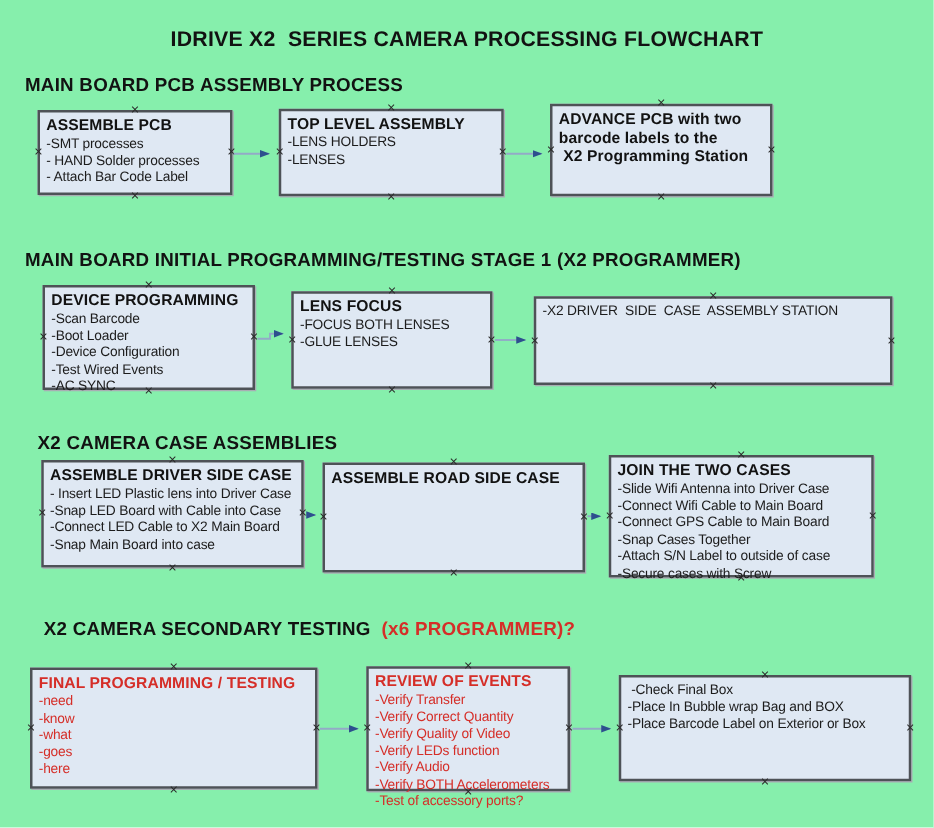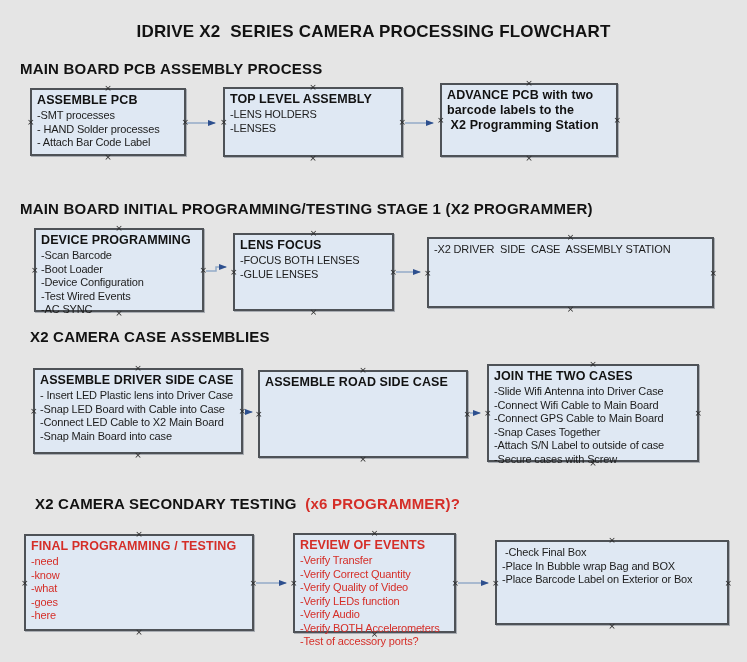--- a/index.html
+++ b/index.html
@@ -1,29 +1,29 @@
 <!DOCTYPE html>
 <html><head>
 <meta charset="utf-8">
 <style>
   html,body{margin:0;padding:0;background:#ffffff;}
   body{width:747px;height:662px;font-family:"Liberation Sans",sans-serif;}
-  .page{position:relative;width:747px;height:662px;background:#e5e5e5;overflow:hidden;}
+  .page{position:relative;width:747px;height:662px;background:#86efac;overflow:hidden;}
   .page-title{
     position:absolute;left:0;top:22px;width:747px;text-align:center;
     font-size:17px;font-weight:bold;color:#121212;white-space:pre-wrap;letter-spacing:.2px;
   }
   .sec-heading{
     position:absolute;font-size:15px;font-weight:bold;color:#121212;
     white-space:pre-wrap;letter-spacing:.2px;
   }
   .sec-heading .red-part{color:#d52e28;}
   .h1pos{left:20px;top:60px;}
   .h2pos{left:20px;top:200px;}
-  .h3pos{left:30px;top:328px;}
+  .h3pos{left:30px;top:346px;}
   .h4pos{left:35px;top:495px;}
   .flow-box{
     position:absolute;box-sizing:border-box;
     background:#dfe8f3;border:2px solid #4e5257;
     box-shadow:1px 1px 0 #a9adb3;
     padding:3px 5px 2px 5px;overflow:visible;
   }
   .box-title{
     font-size:12.5px;font-weight:bold;color:#121212;line-height:15px;
     white-space:pre-wrap;letter-spacing:.1px;

